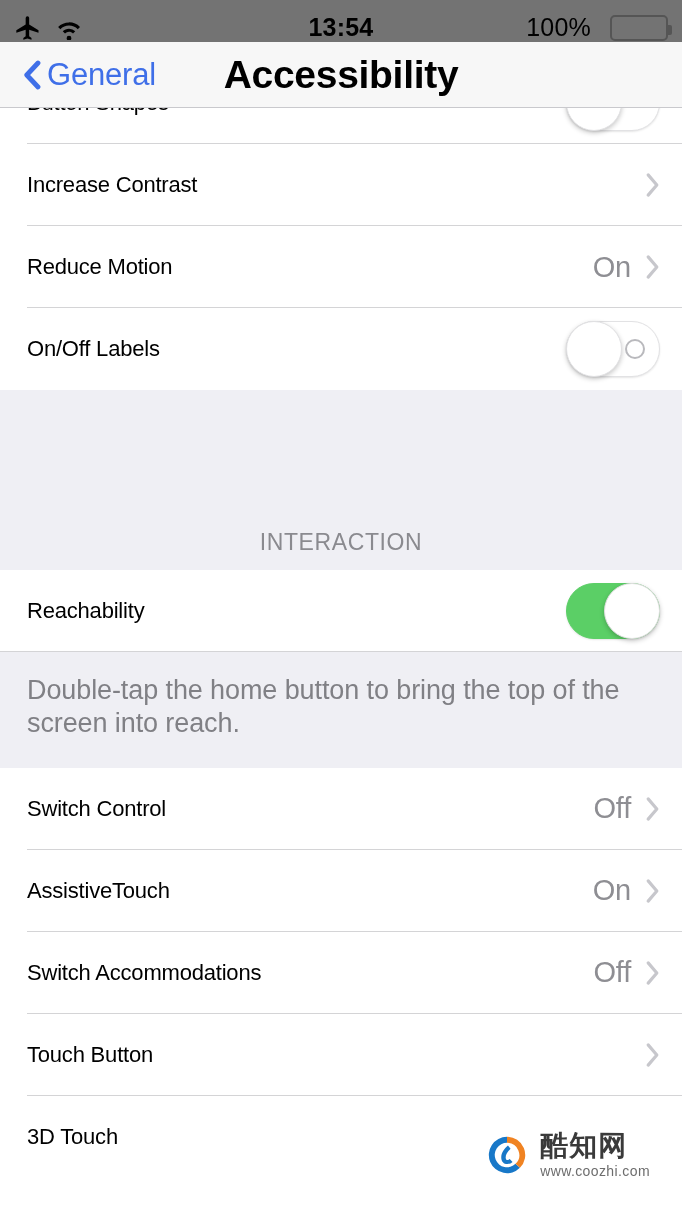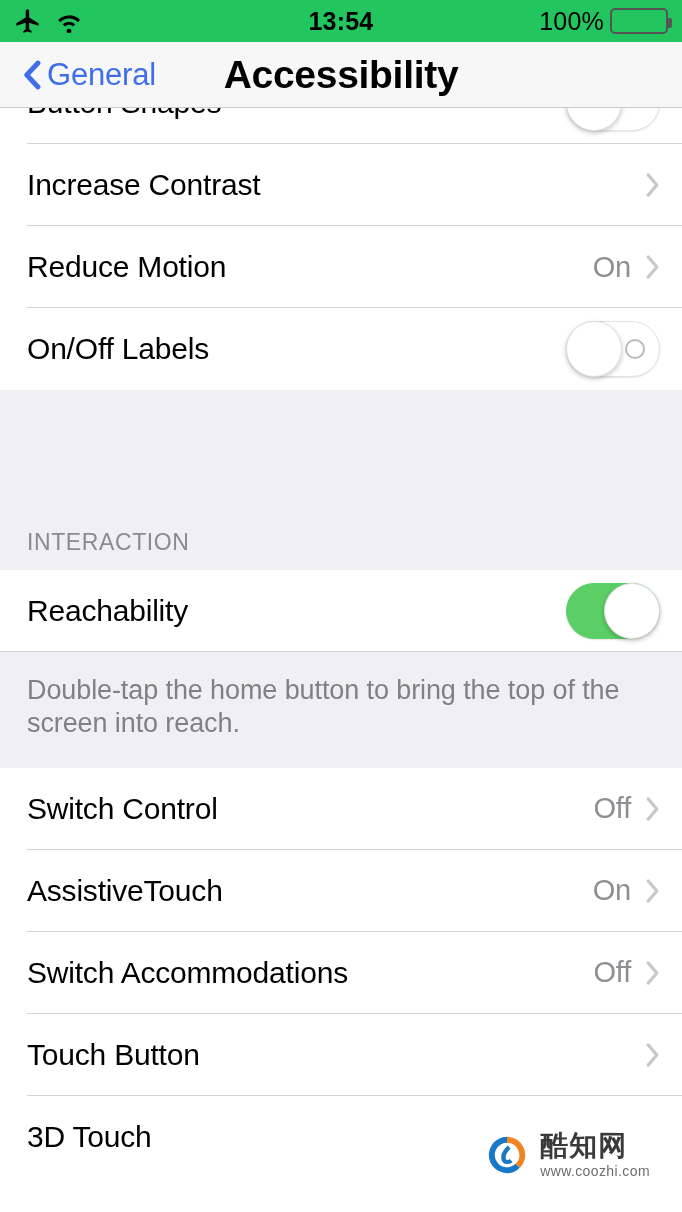--- a/index.html
+++ b/index.html
@@ -7,31 +7,31 @@
     width:682px; height:1212px;
     background:#ffffff;
     font-family:"Liberation Sans", sans-serif;
     -webkit-font-smoothing:antialiased;
     overflow:hidden;
   }
   #screen { position:relative; width:682px; height:1212px; background:#ffffff; }
 
   
   .statusbar {
-    height:42px; background:#22c55e;
-    display:flex; align-items:center;
+    height:42px; background:#737373;
+    display:flex; align-items:flex-end;
     padding:0 14px; position:relative;
   }
   .sb-left { display:flex; align-items:center; gap:12px; }
   .sb-center {
     position:absolute; left:0; right:0; text-align:center;
     font-size:25px; font-weight:bold; color:#000; letter-spacing:0.2px;
   }
   .sb-right {
-    margin-left:auto; display:flex; align-items:center; gap:6px;
+    margin-left:auto; display:flex; align-items:center; gap:19px;
     position:relative; z-index:2;
   }
   .sb-pct { font-size:25px; color:#000; letter-spacing:0.2px; }
   .batt {
     width:58px; height:26px; border:2px solid #555; border-radius:5px;
     padding:2px; position:relative;
   }
   .batt-fill { height:100%; background:#000; border-radius:2px; }
   .batt:after {
     content:""; position:absolute; right:-6px; top:8px;
@@ -60,21 +60,21 @@
   .list { position:relative; }
   .group { background:#ffffff; }
   .grp-gap { background:#efeff4; }
 
   .row {
     position:relative; background:#fff;
     height:82px; display:flex; align-items:center;
     padding:0 22px 0 27px; cursor:pointer;
   }
   .row-label {
-    font-size:30px; color:#000; letter-spacing:-0.2px; white-space:nowrap;
+    font-size:22px; color:#000; letter-spacing:-0.2px; white-space:nowrap;
   }
   .row-right {
     margin-left:auto; display:flex; align-items:center; gap:14px;
   }
   .row-value { font-size:29px; color:#8e8e93; letter-spacing:-0.2px; }
   .chev { width:15px; height:26px; flex:none; }
   .sep {
     position:absolute; left:27px; right:0; bottom:0;
     height:1px; background:#d4d4d6;
   }
@@ -96,21 +96,21 @@
   .toggle.on .knob { left:auto; right:-1px; border-color:#dfdfdf; }
   .toggle .olabel {
     position:absolute; right:14px; top:50%; transform:translateY(-50%);
     width:20px; height:20px; border-radius:50%;
     border:2px solid #b9b9bd;
   }
 
   
   .sec-head {
     background:#efeff4; padding:0 27px;
-    display:flex; align-items:flex-end; height:108px; padding-bottom:14px;
+    display:flex; align-items:flex-end; height:108px; padding-bottom:14px;justify-content:center;
   }
   .sec-head-text {
     font-size:23px; color:#8a8a8f; letter-spacing:0.6px;
   }
   .sec-foot {
     background:#efeff4; padding:22px 27px 28px 27px;
   }
   .sec-foot-text {
     font-size:27px; color:#808085; line-height:1.22; letter-spacing:-0.1px;
     max-width:600px;

